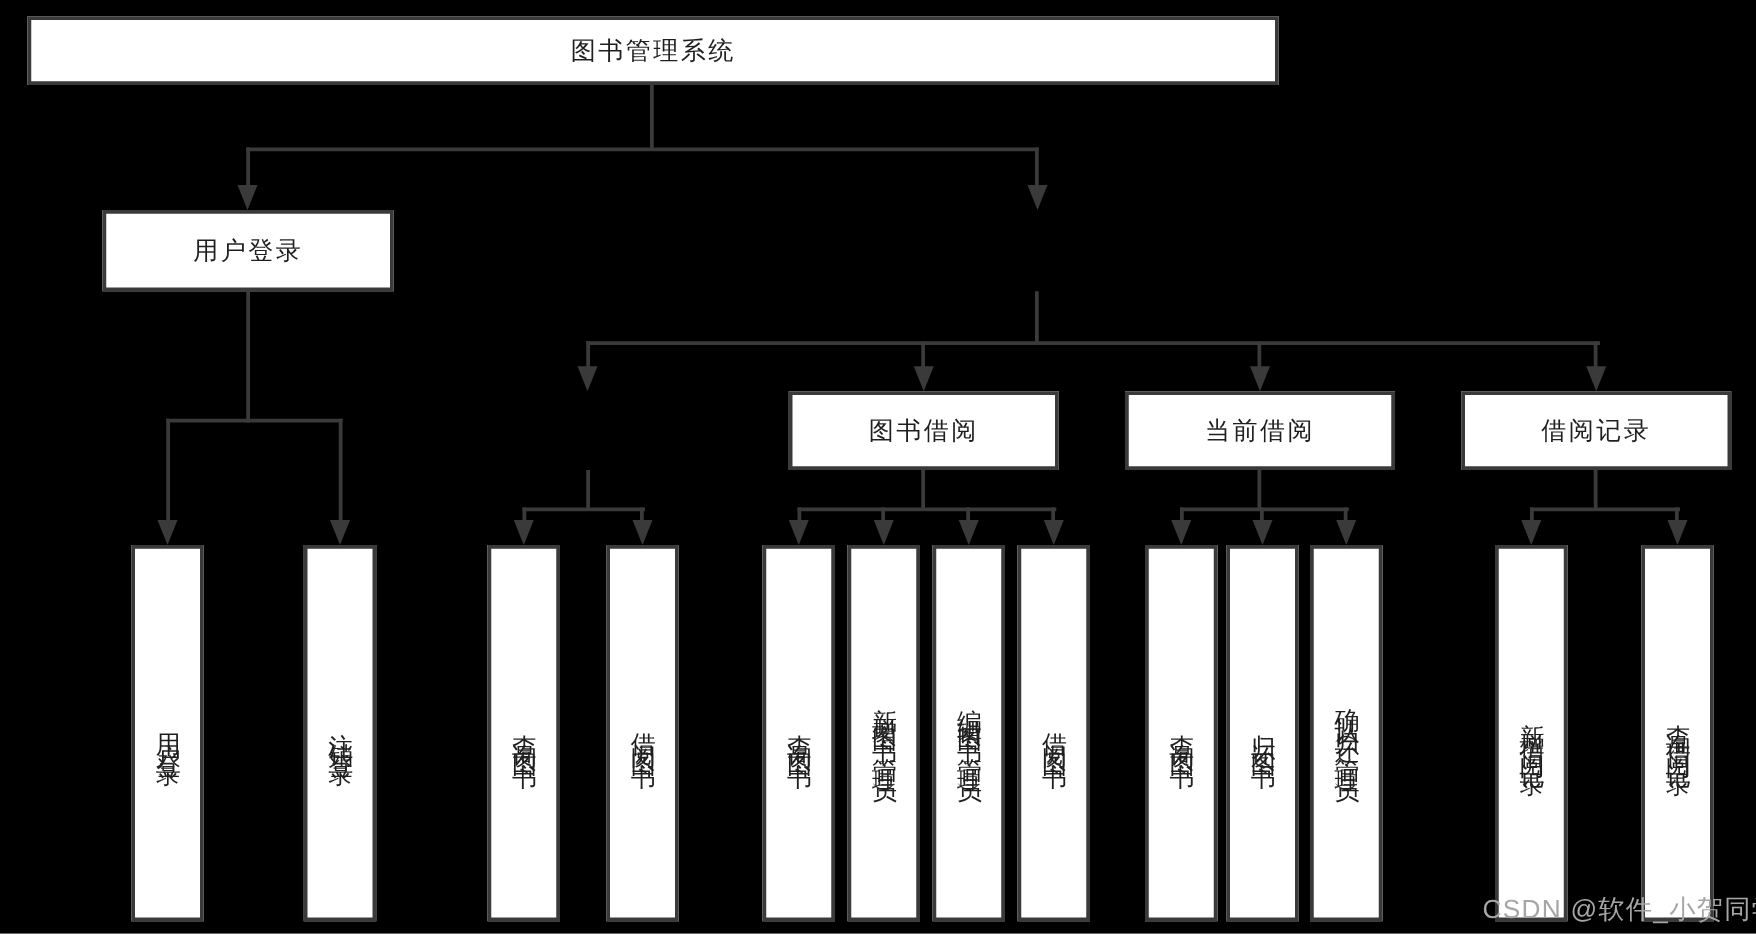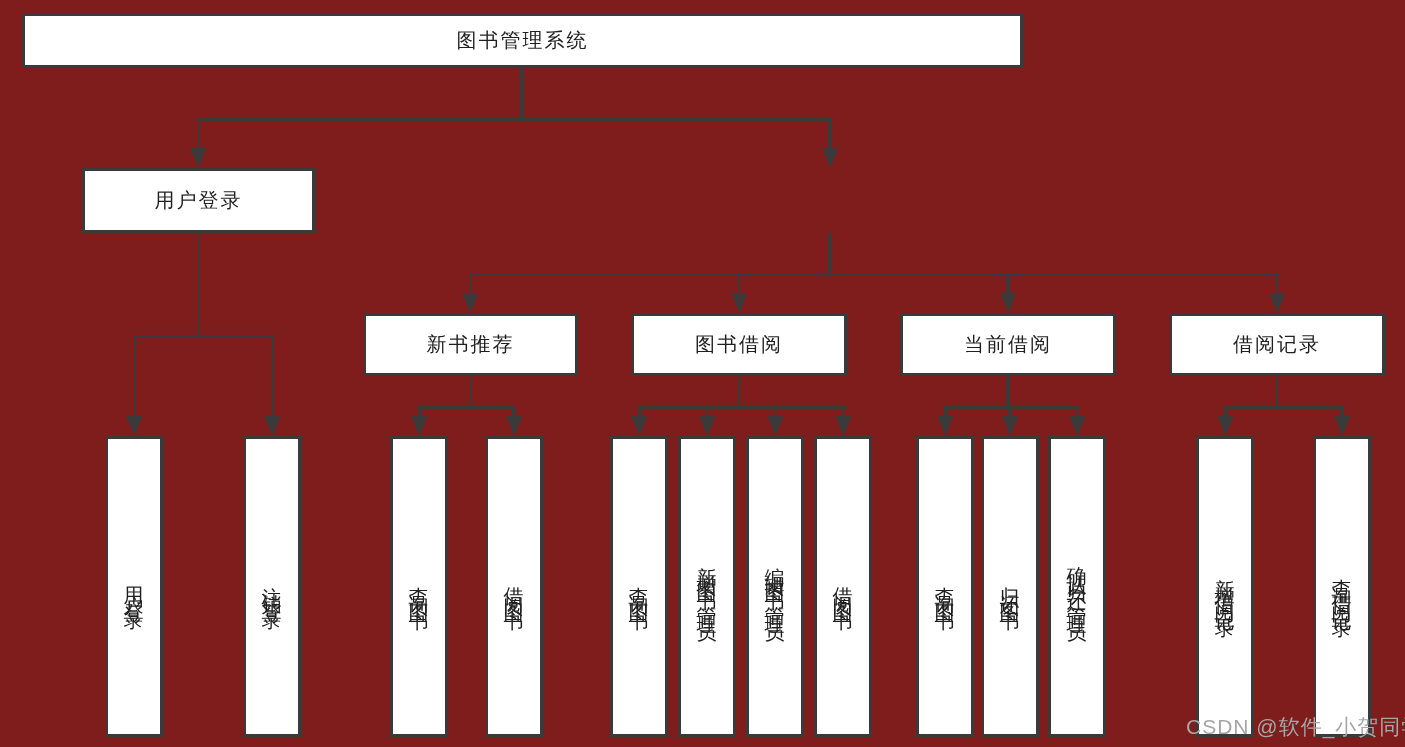--- a/index.html
+++ b/index.html
@@ -5,21 +5,21 @@
   html, body {
     margin: 0;
     padding: 0;
     background: #ffffff;
     font-family: "Liberation Sans", "DejaVu Sans", sans-serif;
   }
   .canvas {
     position: relative;
     width: 1405px;
     height: 747px;
-    background: #7f1d1d;
+    background: #000000;
     overflow: hidden;
   }
   .box {
     position: absolute;
     box-sizing: border-box;
     border: 3px solid #3a3a3a;
     background: #ffffff;
     display: flex;
     align-items: center;
     justify-content: center;
@@ -70,23 +70,20 @@
 
   <div class="box" style="left:22px; top:13px; width:1001px; height:55px;">
     <span>图书管理系统</span>
   </div>
 
   <div class="box" style="left:82px; top:168px; width:233px; height:65px;">
     <span>用户登录</span>
   </div>
 
 
-  <div class="box" style="left:363px; top:313px; width:215px; height:63px;">
-    <span>新书推荐</span>
-  </div>
 
   <div class="box" style="left:631px; top:313px; width:216px; height:63px;">
     <span>图书借阅</span>
   </div>
 
   <div class="box" style="left:900px; top:313px; width:216px; height:63px;">
     <span>当前借阅</span>
   </div>
 
   <div class="box" style="left:1169px; top:313px; width:216px; height:63px;">

